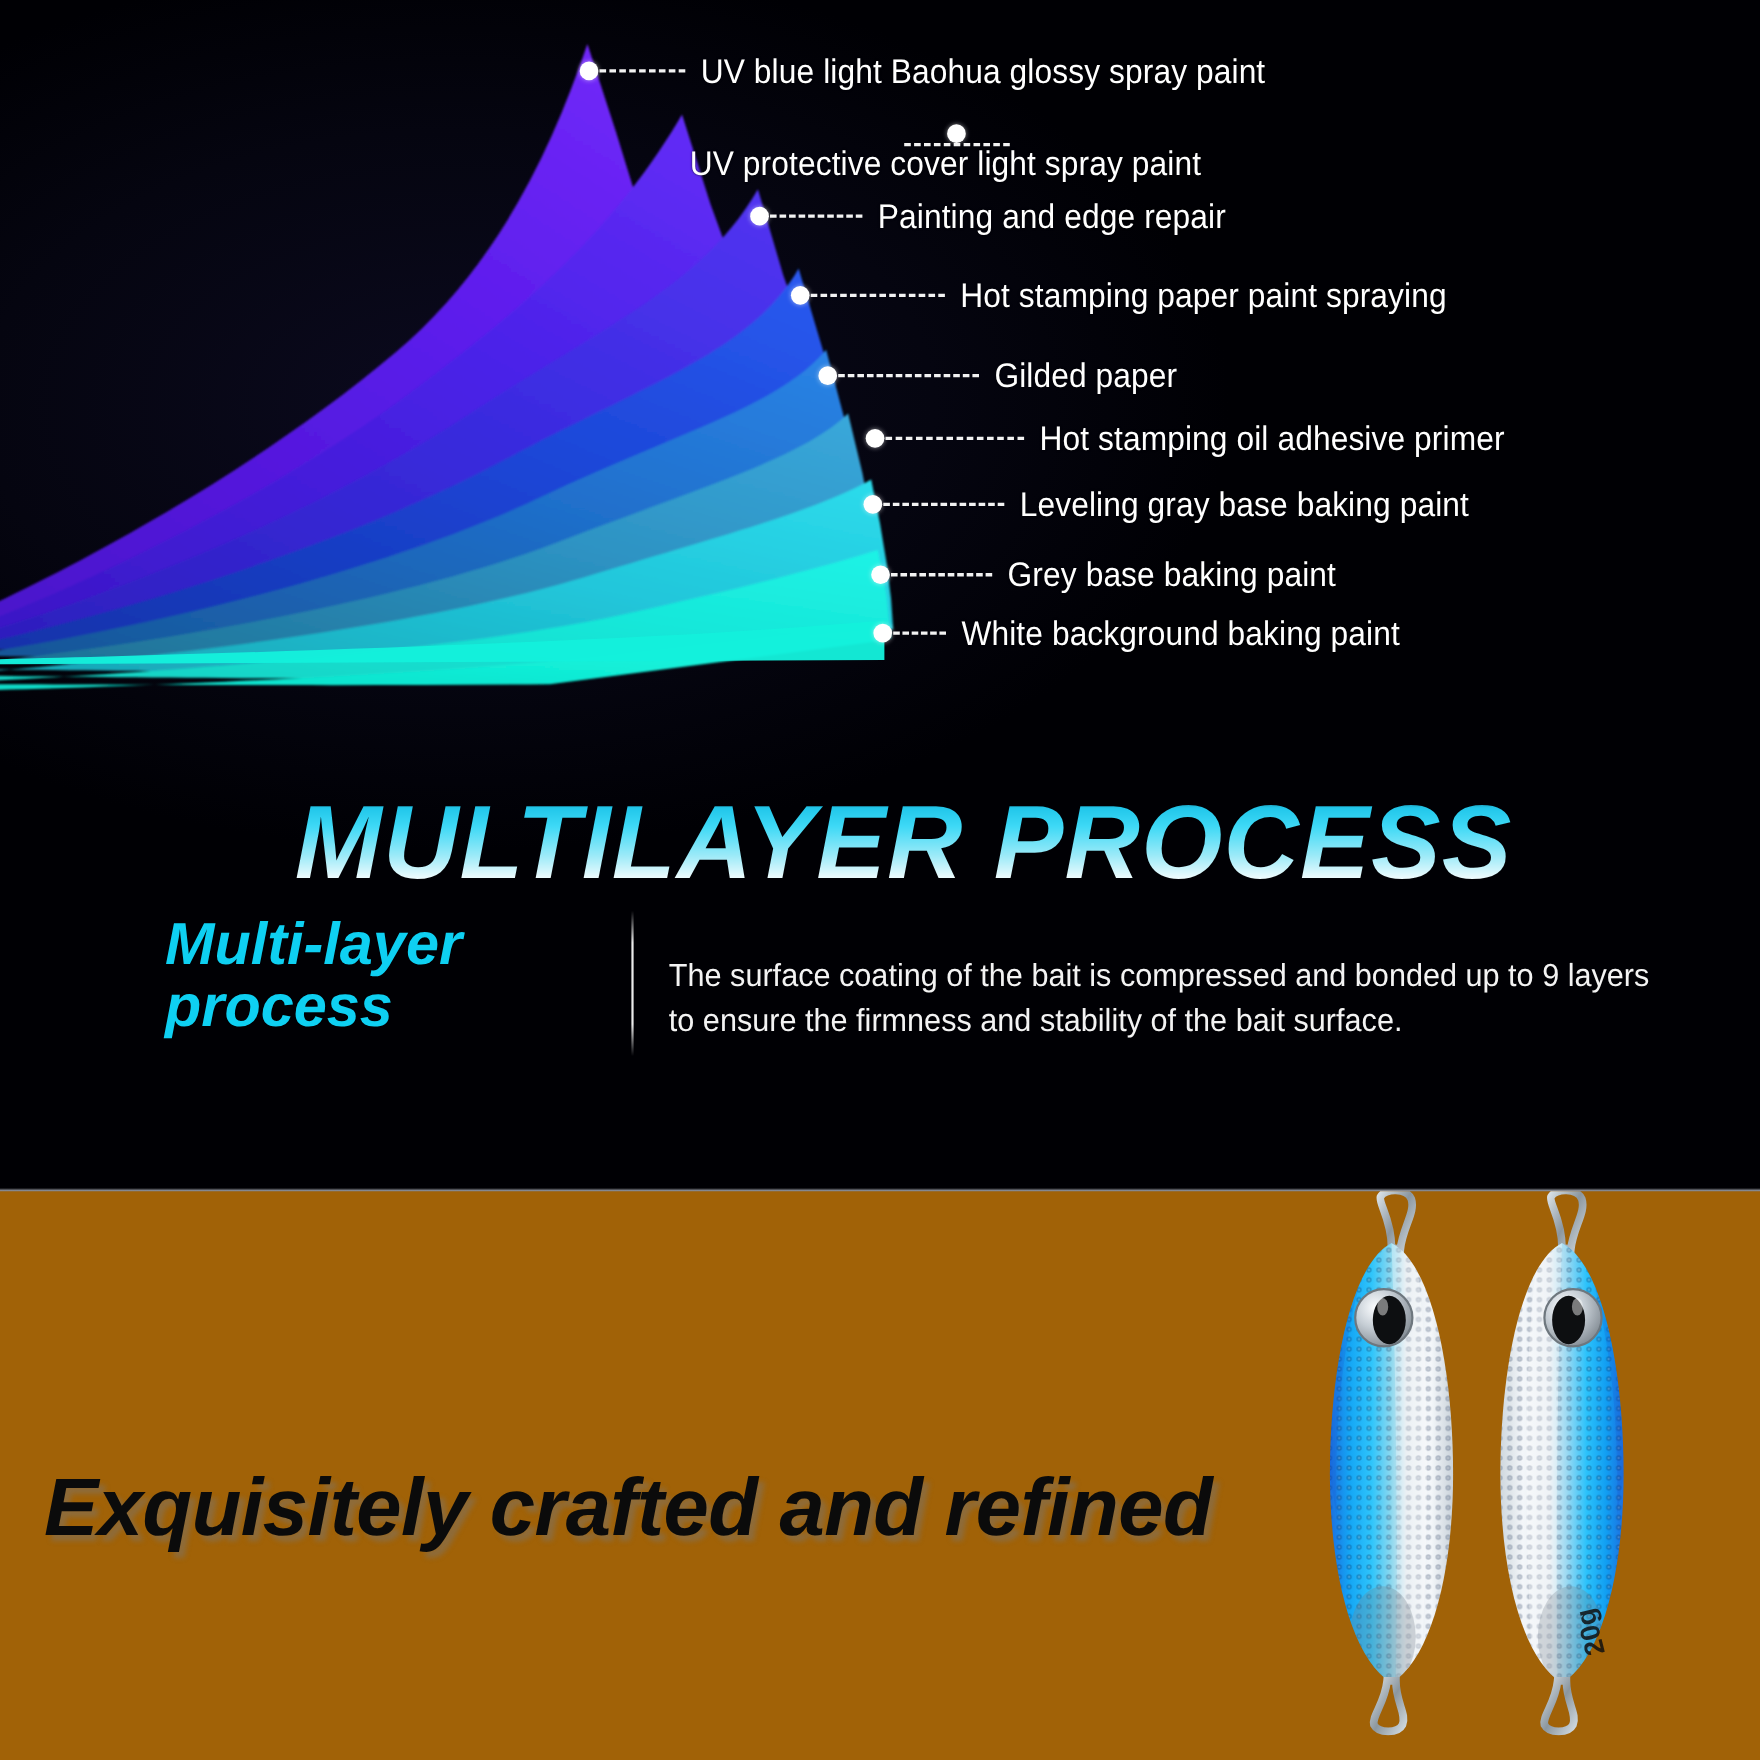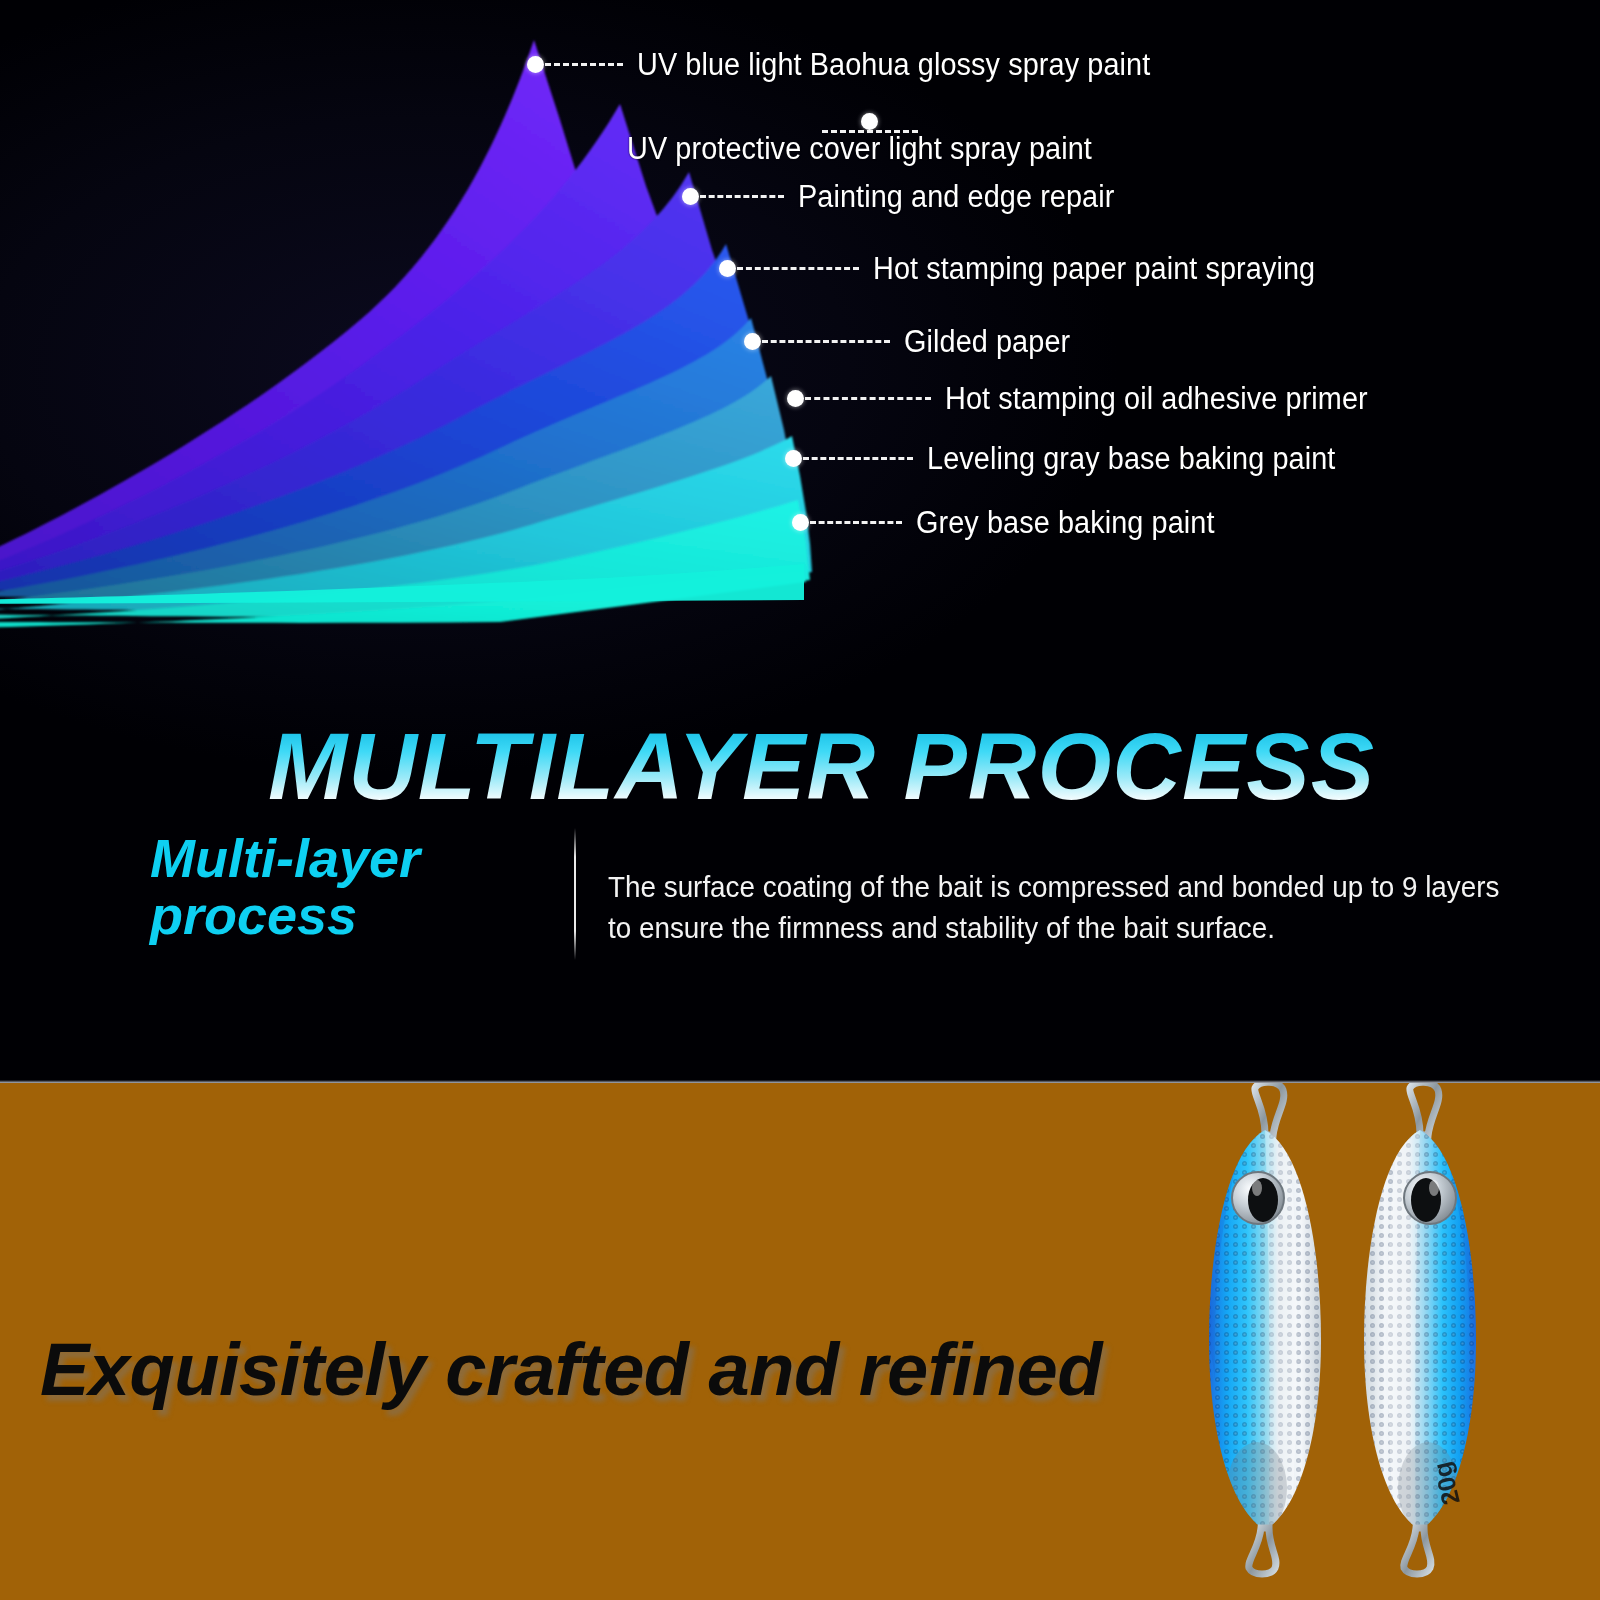--- a/index.html
+++ b/index.html
@@ -241,20 +241,25 @@
         <span class="dash" style="width:110px;"></span>
         <span class="ltext">Leveling gray base baking paint</span>
       </div>
 
       <div class="leader" style="left:792px;top:507px;">
         <span class="dot"></span>
         <span class="dash" style="width:92px;"></span>
         <span class="ltext">Grey base baking paint</span>
       </div>
 
+      <div class="leader" style="left:794px;top:560px;">
+        <span class="dot"></span>
+        <span class="dash" style="width:48px;"></span>
+        <span class="ltext">White background baking paint</span>
+      </div>
 
     </div>
 
     <h1 class="headline">MULTILAYER PROCESS</h1>
 
     <div class="info-row">
       <div class="info-title">
         <span>Multi-layer</span><br>
         <span>process</span>
       </div>

